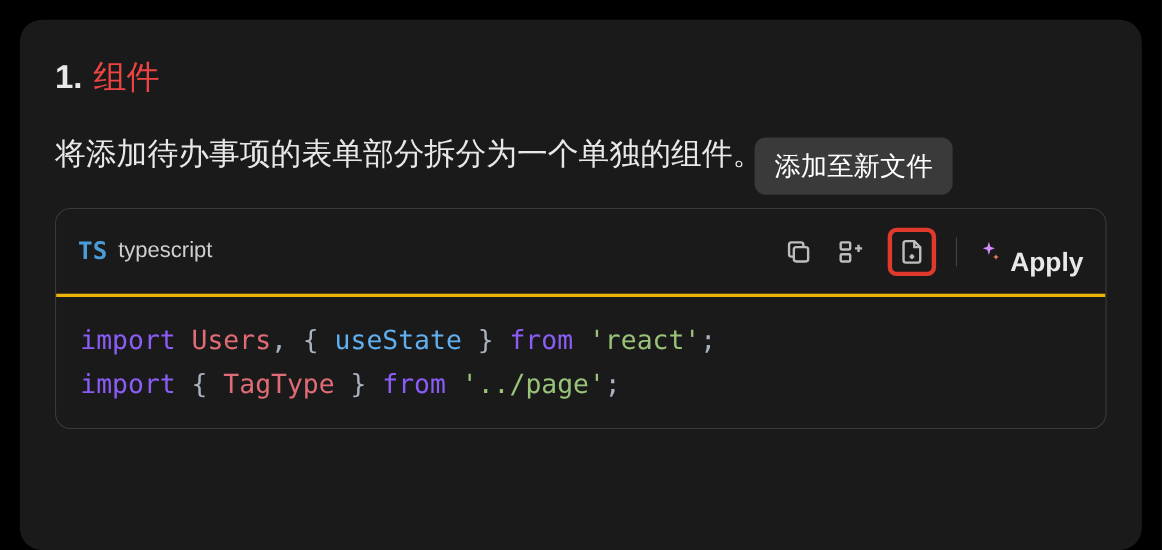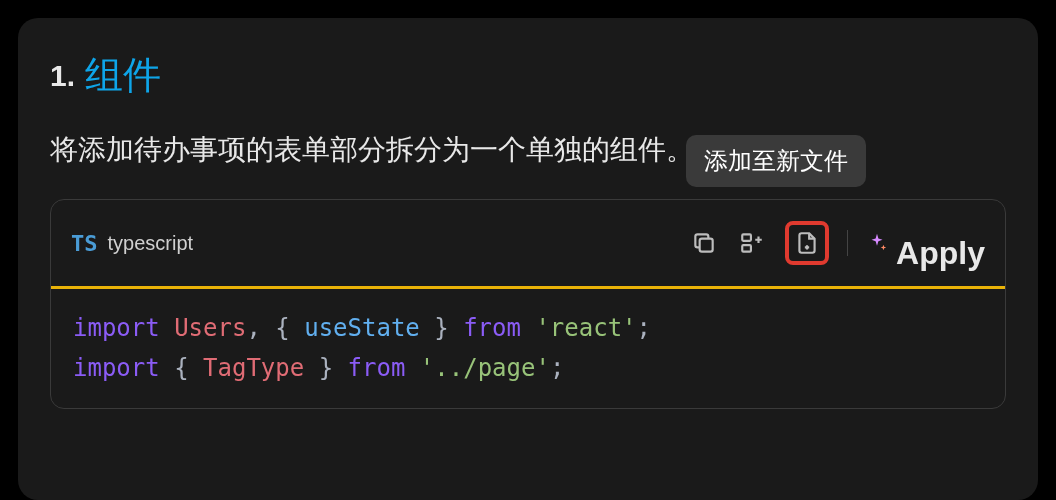--- a/index.html
+++ b/index.html
@@ -31,22 +31,22 @@
     }
     .heading-code {
       background: #333;
       border-radius: 6px;
       padding: 2px 12px 4px 12px;
       font-size: 28px;
       color: #e0e0e0;
       font-family: "SF Mono", Menlo, Consolas, monospace;
     }
     .heading-suffix {
-      font-size: 38px;
-      color: #0ea5e9;
+      font-size: 30px;
+      color: #ef4444;
       font-weight: 500;
     }
     .description {
       font-size: 28px;
       color: #e8e8e8;
       margin-bottom: 30px;
     }
     .pathline {
       display: flex;
       align-items: flex-start;
@@ -126,21 +126,21 @@
       display: flex;
       align-items: center;
       gap: 8px;
       cursor: pointer;
     }
     .sparkle {
       width: 22px; height: 22px;
     }
     .apply-label {
       color: #e8e8e8;
-      font-size: 32px;
+      font-size: 24px;
       font-weight: 600;
       margin-top: 21px;
     }
     .codebody {
       padding: 20px 22px;
       font-family: "SF Mono", Menlo, Consolas, monospace;
       font-size: 24px;
       line-height: 1.65;
     }
     .tok-kw { color: #8b5cf6; }

